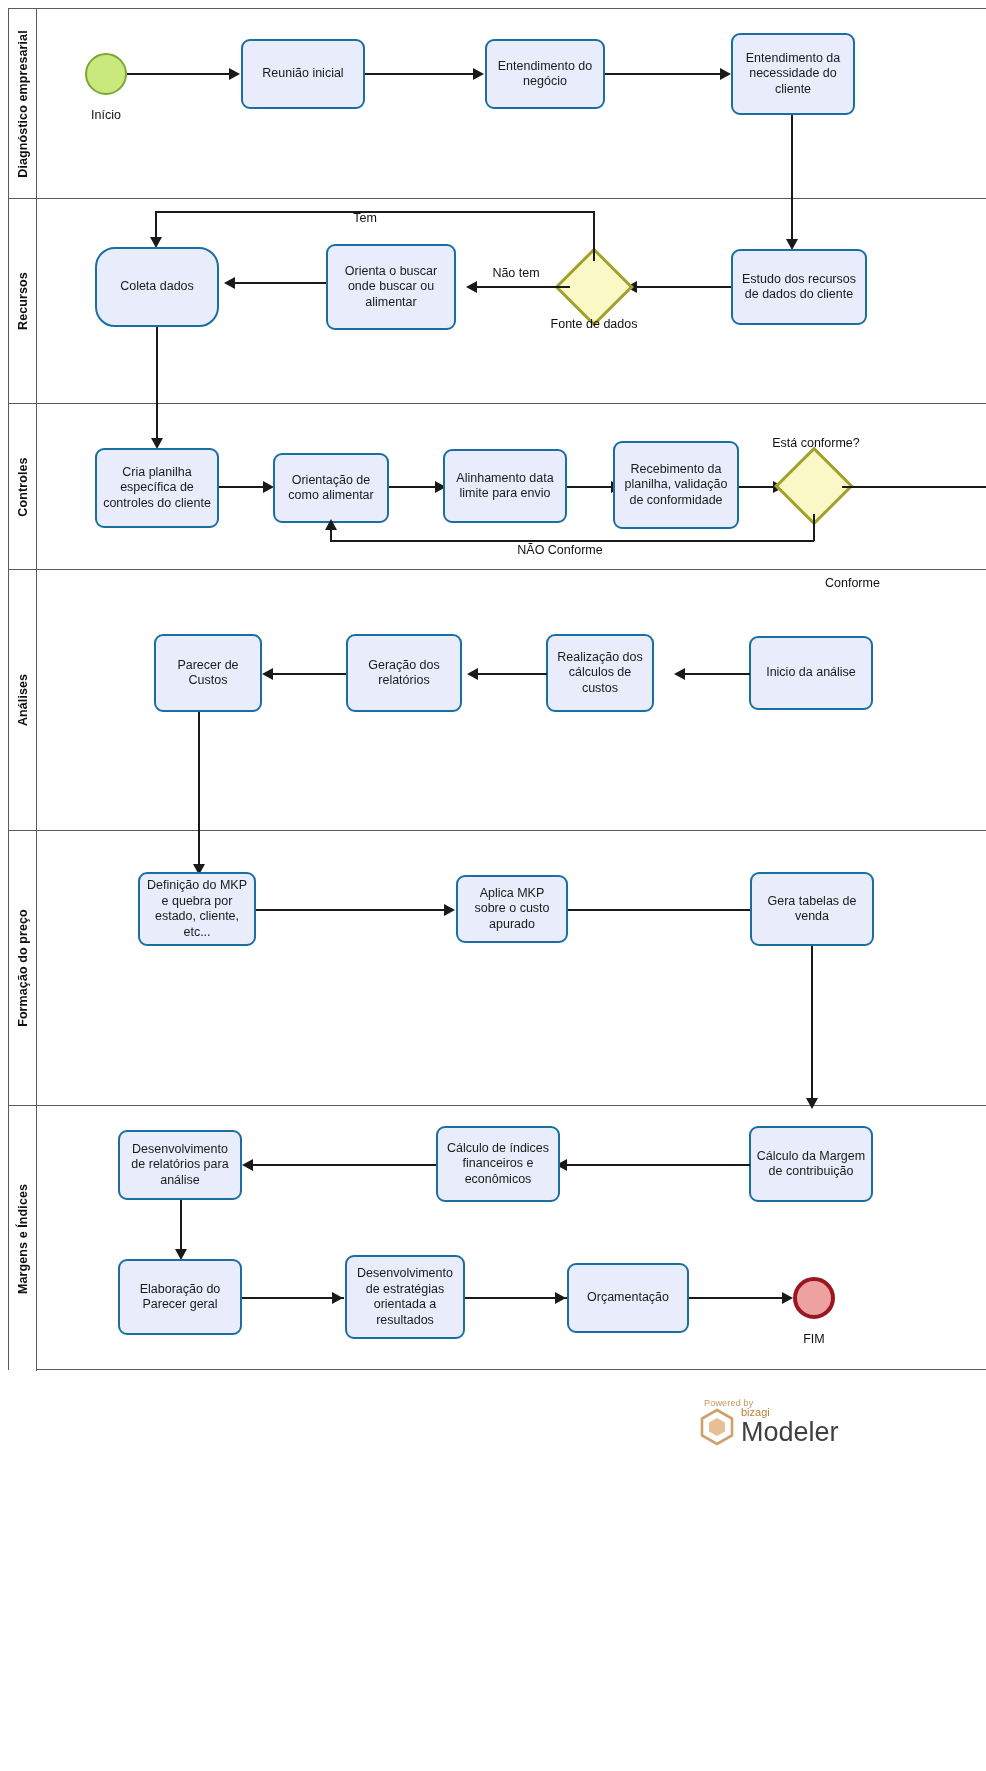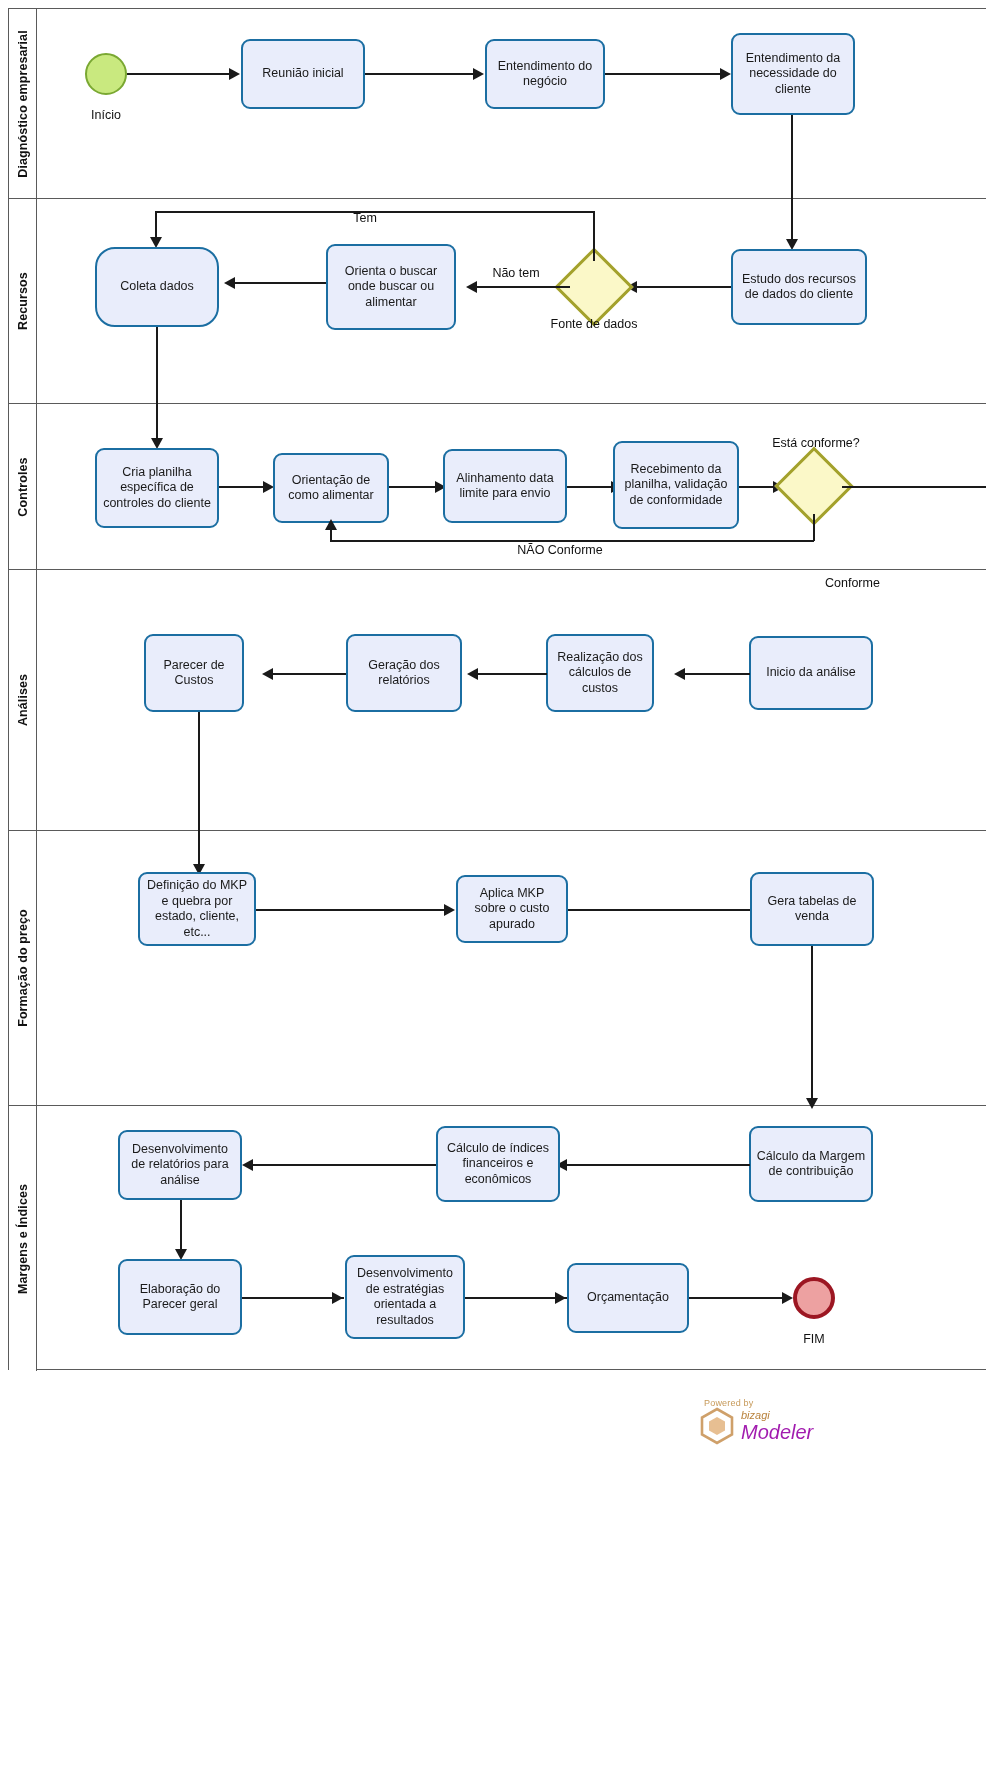--- a/index.html
+++ b/index.html
@@ -45,23 +45,23 @@
 
   .arw{position:absolute;width:0;height:0;}
   .arw.r{border-top:6px solid transparent;border-bottom:6px solid transparent;border-left:11px solid #1a1a1a;}
   .arw.l{border-top:6px solid transparent;border-bottom:6px solid transparent;border-right:11px solid #1a1a1a;}
   .arw.d{border-left:6px solid transparent;border-right:6px solid transparent;border-top:11px solid #1a1a1a;}
   .arw.u{border-left:6px solid transparent;border-right:6px solid transparent;border-bottom:11px solid #1a1a1a;}
 
   
   .brand{position:absolute;left:700px;top:1398px;width:180px;}
   .brand .pb{font-size:9px;color:#c79a5a;letter-spacing:.2px;margin-left:4px;}
-  .brand .row{display:flex;align-items:center;gap:7px;margin-top:-1px;font-style:italic;}
+  .brand .row{display:flex;align-items:center;gap:7px;margin-top:-1px;}
   .brand .bz{font-size:11px;color:#b9823c;line-height:1;margin-bottom:1px;}
-  .brand .md{font-size:20px;color:#a21caf;line-height:1;}
+  .brand .md{font-size:27px;color:#404040;line-height:1;}
   .hexwrap{width:34px;height:38px;flex:0 0 34px;}
 </style>
 </head>
 <body>
 
 <div id="page">
 
   <div class="pool">
 
     <div class="lane" style="top:0px;height:190px;">
@@ -219,21 +219,21 @@
   <div class="ln h" style="left:473px;top:673px;width:74px;"></div>
   <div class="arw l" style="left:467px;top:668px;"></div>
 
   <div class="task" style="left:346px;top:634px;width:116px;height:78px;">
     <span>Geração dos relatórios</span>
   </div>
 
   <div class="ln h" style="left:268px;top:673px;width:78px;"></div>
   <div class="arw l" style="left:262px;top:668px;"></div>
 
-  <div class="task" style="left:144px;top:634px;width:100px;height:78px;">
+  <div class="task" style="left:154px;top:634px;width:108px;height:78px;">
     <span>Parecer de Custos</span>
   </div>
 
   <div class="ln v" style="left:198px;top:712px;height:155px;"></div>
   <div class="arw d" style="left:193px;top:864px;"></div>
 
   <div class="task" style="left:138px;top:872px;width:118px;height:74px;">
     <span>Definição do MKP e quebra por estado, cliente, etc...</span>
   </div>
 

